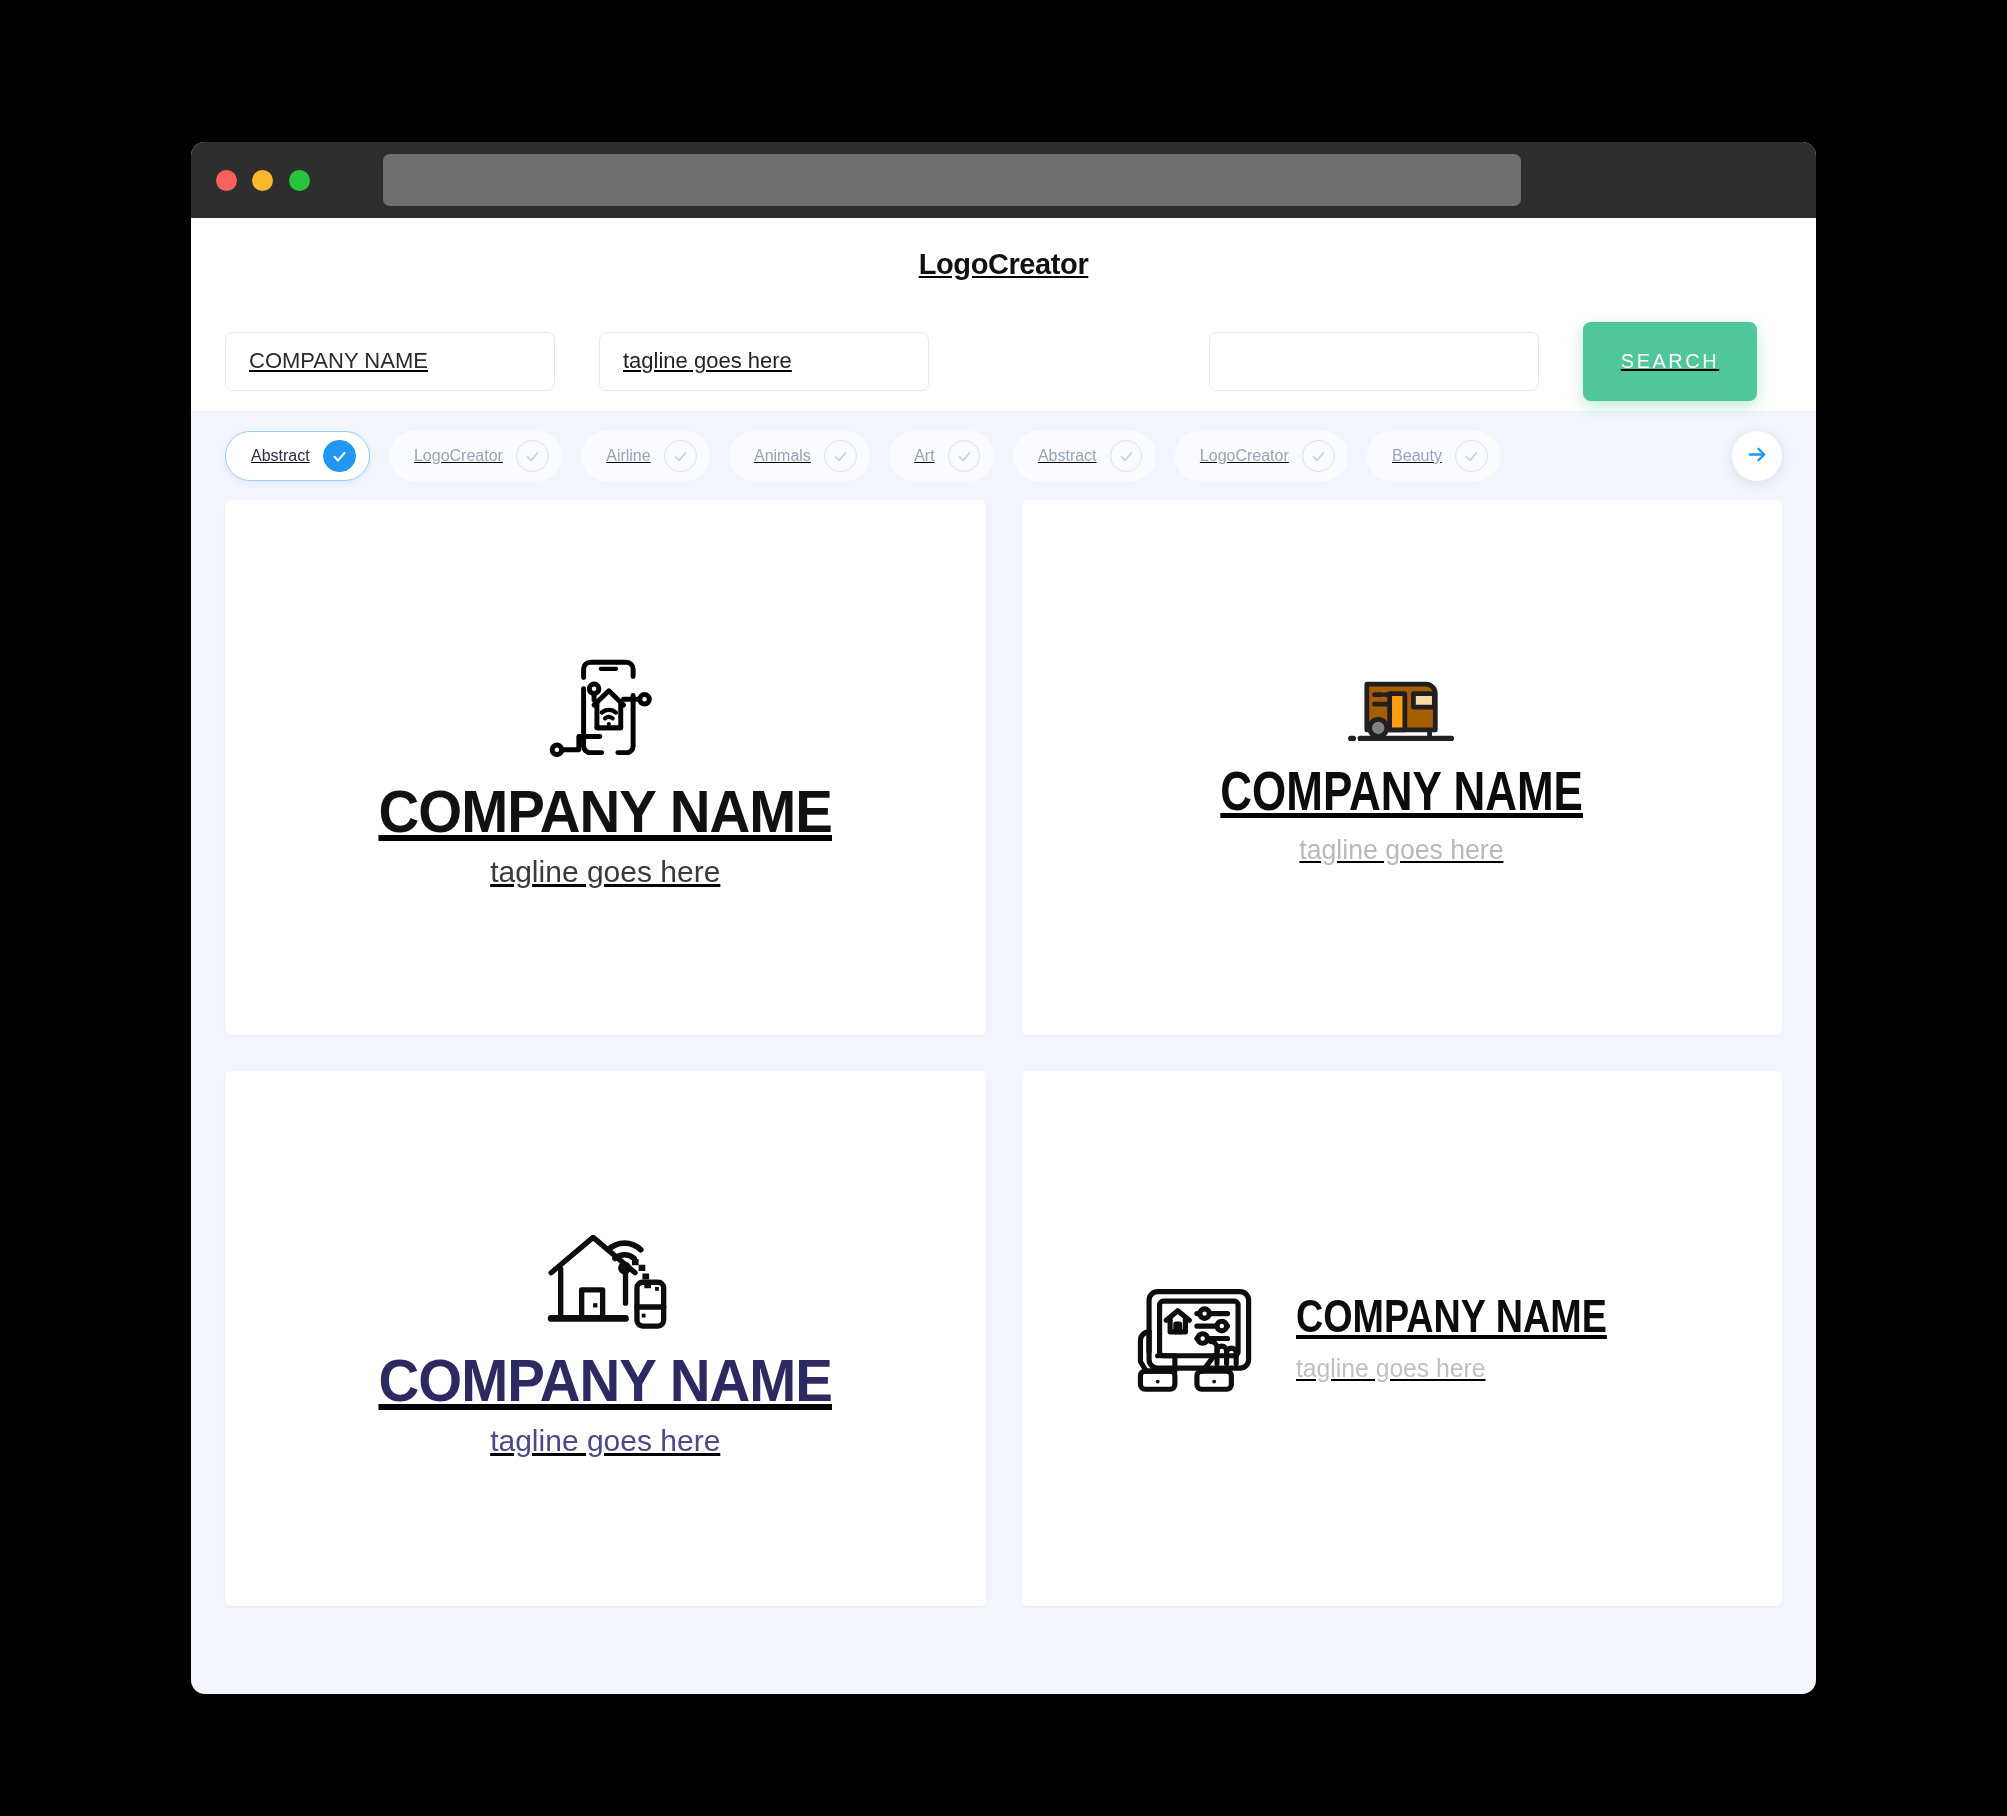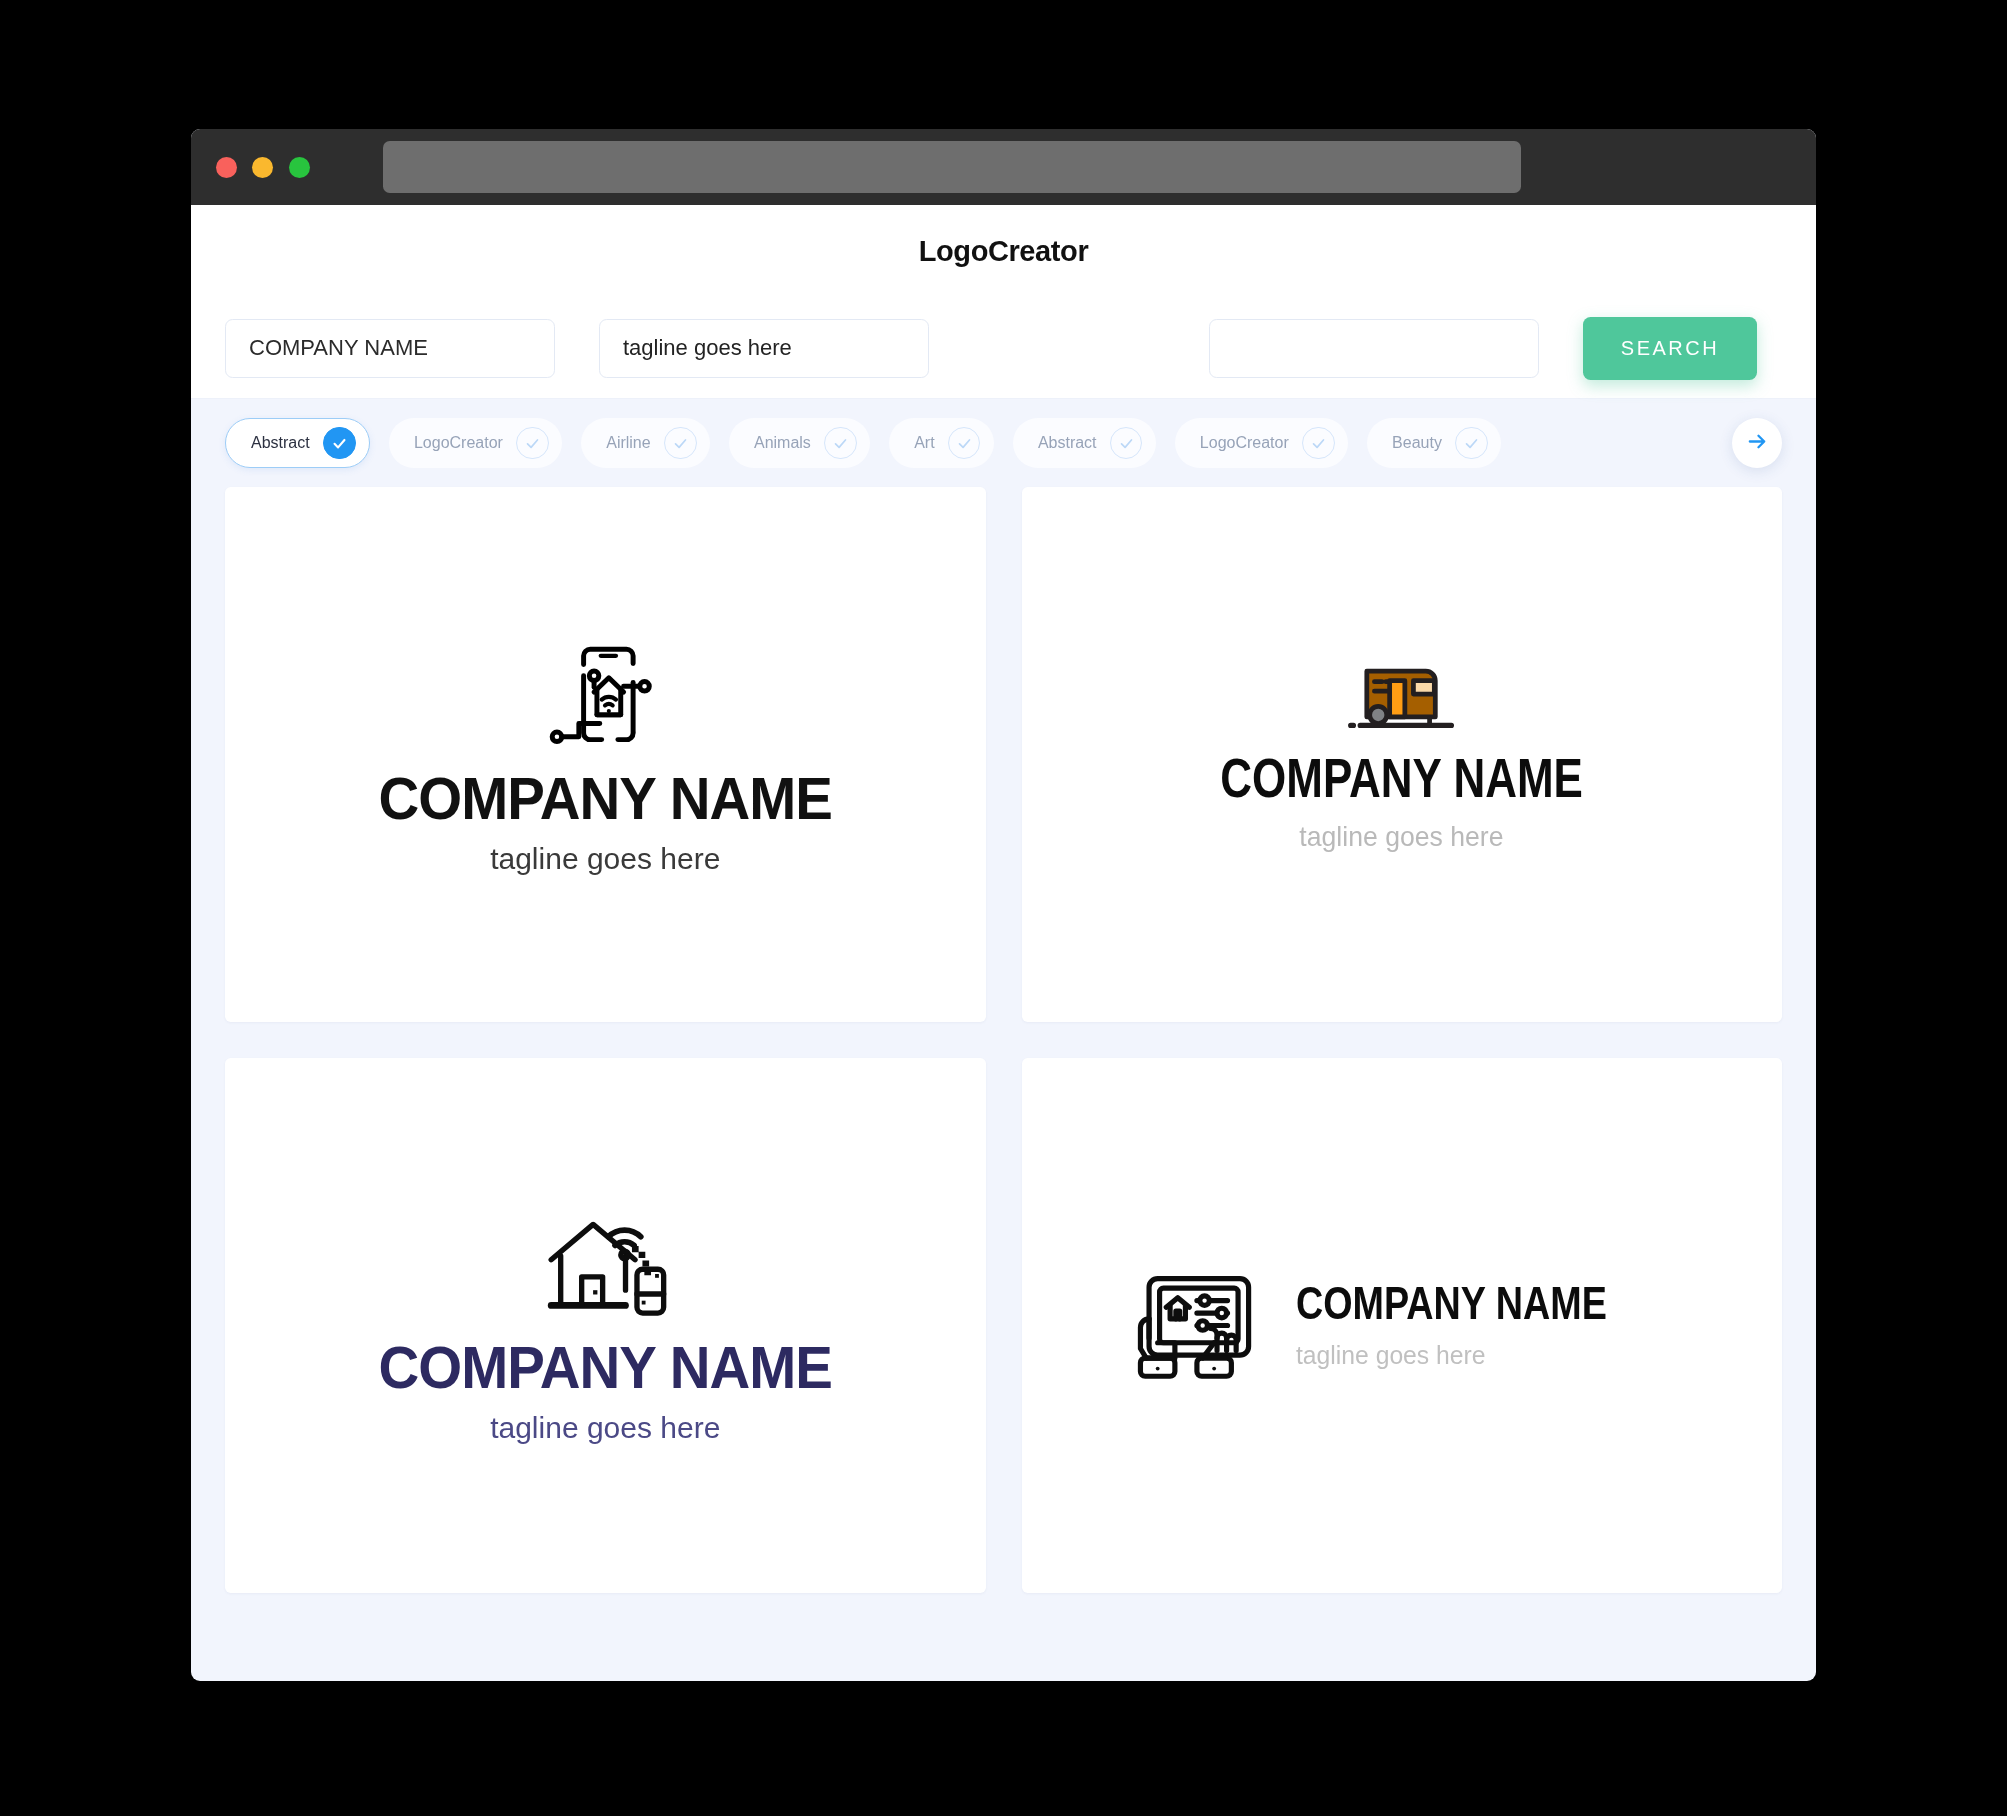--- a/index.html
+++ b/index.html
@@ -5,26 +5,27 @@
   * { box-sizing: border-box; margin: 0; padding: 0; }
   html, body {
     width: 2007px; height: 1816px;
     background: #000000;
     font-family: "Liberation Sans", sans-serif;
     overflow: hidden;
   }
 
   .window {
     position: absolute;
-    left: 191px; top: 129px;
+    left: 191px; top: 142px;
     width: 1625px; height: 1552px;
     background: #f2f5fd;
-    border-radius: 9px;
+    border-radius: 14px;
     overflow: hidden;
     box-shadow: 0 17px 57px rgba(0,0,0,0.55);
+    text-decoration: underline;
   }
 
   
   .titlebar {
     height: 76px;
     background: #2e2e2e;
     display: flex;
     align-items: center;
     padding: 0 25px;
   }
@@ -75,21 +76,21 @@
     padding: 0 23px;
     font-size: 22px;
     color: #2b2b2b;
     font-weight: 300;
   }
   .field.company  { width: 330px; }
   .field.tagline  { width: 330px; margin-left: 44px; color: #232323; }
   .field.keyword  { width: 330px; margin-left: 280px; }
   .searchbtn {
     margin-left: 44px;
-    width: 174px; height: 63px;
+    width: 174px; height: 79px;
     background: #4fc79b;
     border: none;
     border-radius: 7.6px;
     color: #ffffff;
     font-size: 20px;
     letter-spacing: 2.5px;
     font-family: "Liberation Sans", sans-serif;
     cursor: pointer;
     box-shadow: 0 5.7px 15.3px rgba(79,199,155,0.35);
   }

